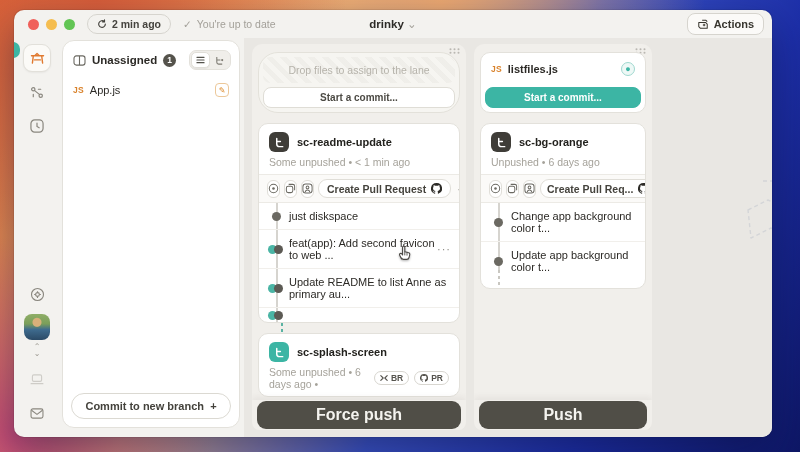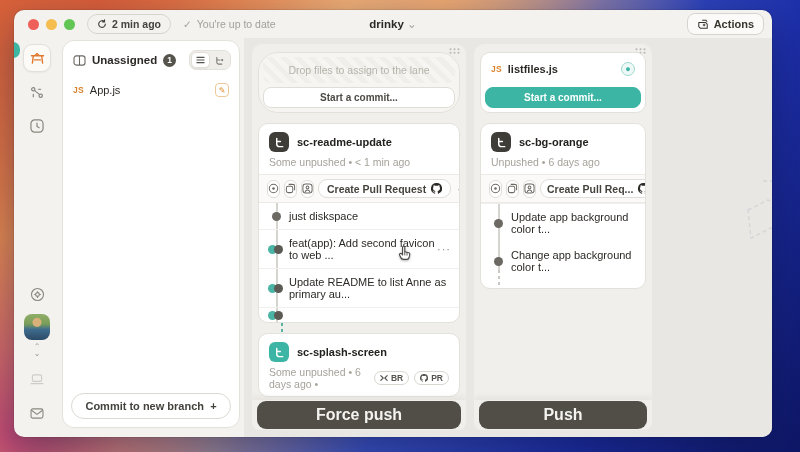--- a/index.html
+++ b/index.html
@@ -441,27 +441,27 @@
               <span>Create Pull Req...</span>
               <svg width="11" height="11" viewBox="0 0 16 16">
                   <path fill="#2c2a26" d="M8 0a8 8 0 0 0-2.53 15.59c.4.07.55-.17.55-.38v-1.33c-2.23.48-2.7-1.07-2.7-1.07-.36-.92-.89-1.17-.89-1.17-.73-.5.06-.49.06-.49.8.06 1.23.83 1.23.83.72 1.23 1.88.87 2.34.67.07-.52.28-.87.5-1.07-1.78-.2-3.64-.89-3.64-3.95 0-.87.31-1.59.82-2.15-.08-.2-.36-1.02.08-2.12 0 0 .67-.21 2.2.82a7.66 7.66 0 0 1 4 0c1.53-1.03 2.2-.82 2.2-.82.44 1.1.16 1.92.08 2.12.51.56.82 1.28.82 2.15 0 3.07-1.87 3.75-3.65 3.95.29.25.54.73.54 1.48v2.19c0 .21.15.46.55.38A8 8 0 0 0 8 0z"></path>
                 </svg>
             </span>
 
           </div>
           <div class="commits">
             <div class="line" style="bottom:18px"></div>
             <div class="line dotted-tail" style="top:auto;height:18px"></div>
+            <div class="commit" style="border-top:none">
+              <span class="dot"></span>
+              <span>Change app background color t...</span>
+            </div>
             <div class="commit">
               <span class="dot"></span>
               <span>Update app background color t...</span>
-            </div>
-            <div class="commit" style="border-top:none">
-              <span class="dot"></span>
-              <span>Change app background color t...</span>
             </div>
             <div style="height:8px"></div>
           </div>
         </div>
       </div>
       <div class="lane-footer">
         <div class="dark-btn">Push</div>
       </div>
     </div>
 

